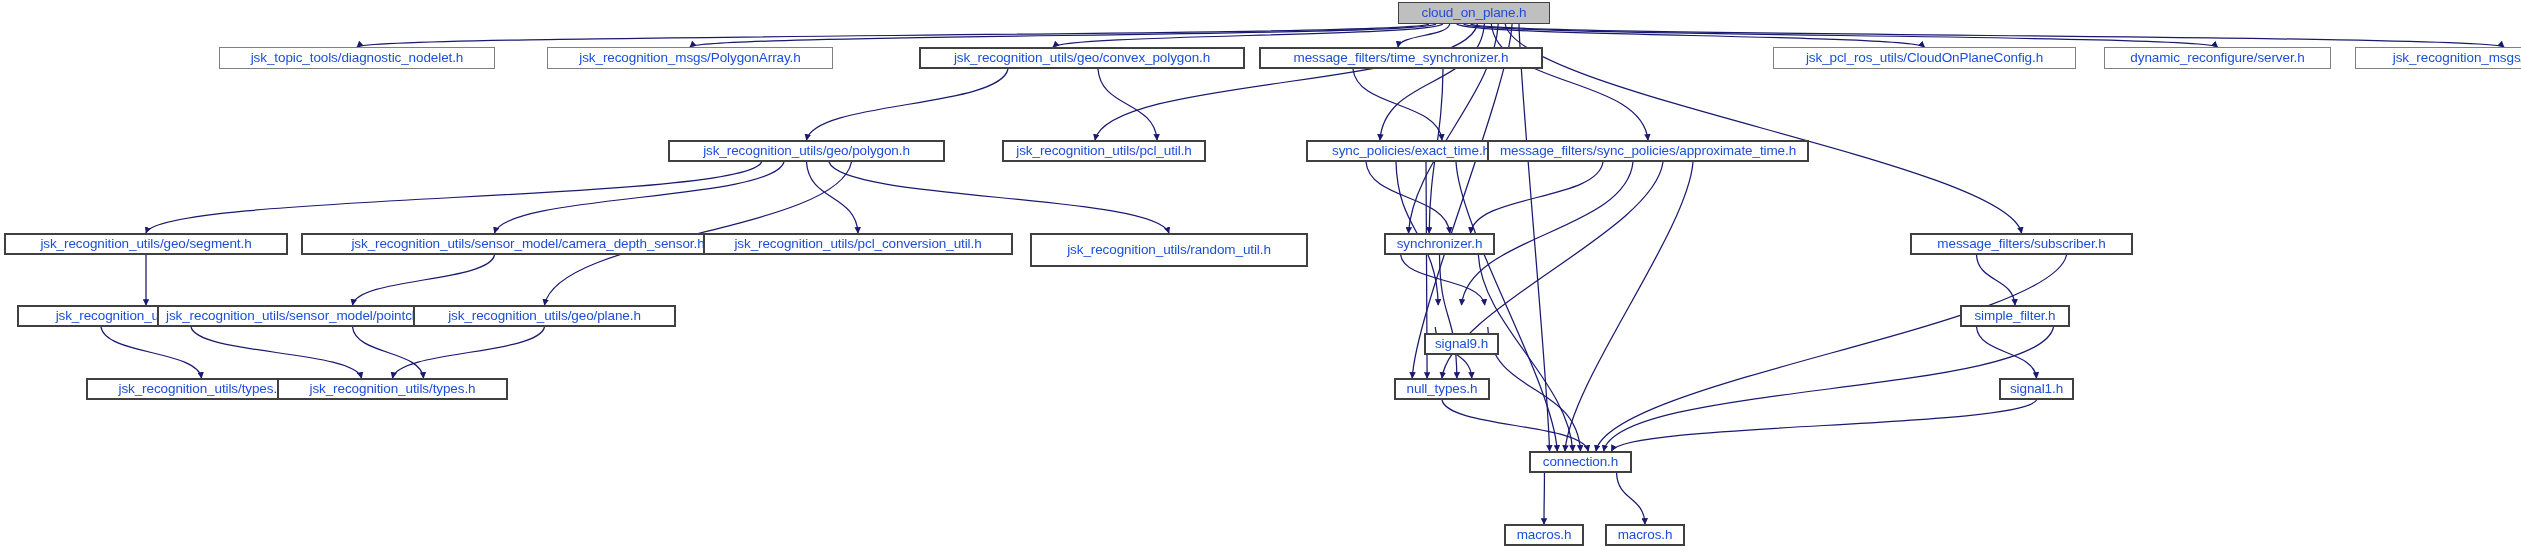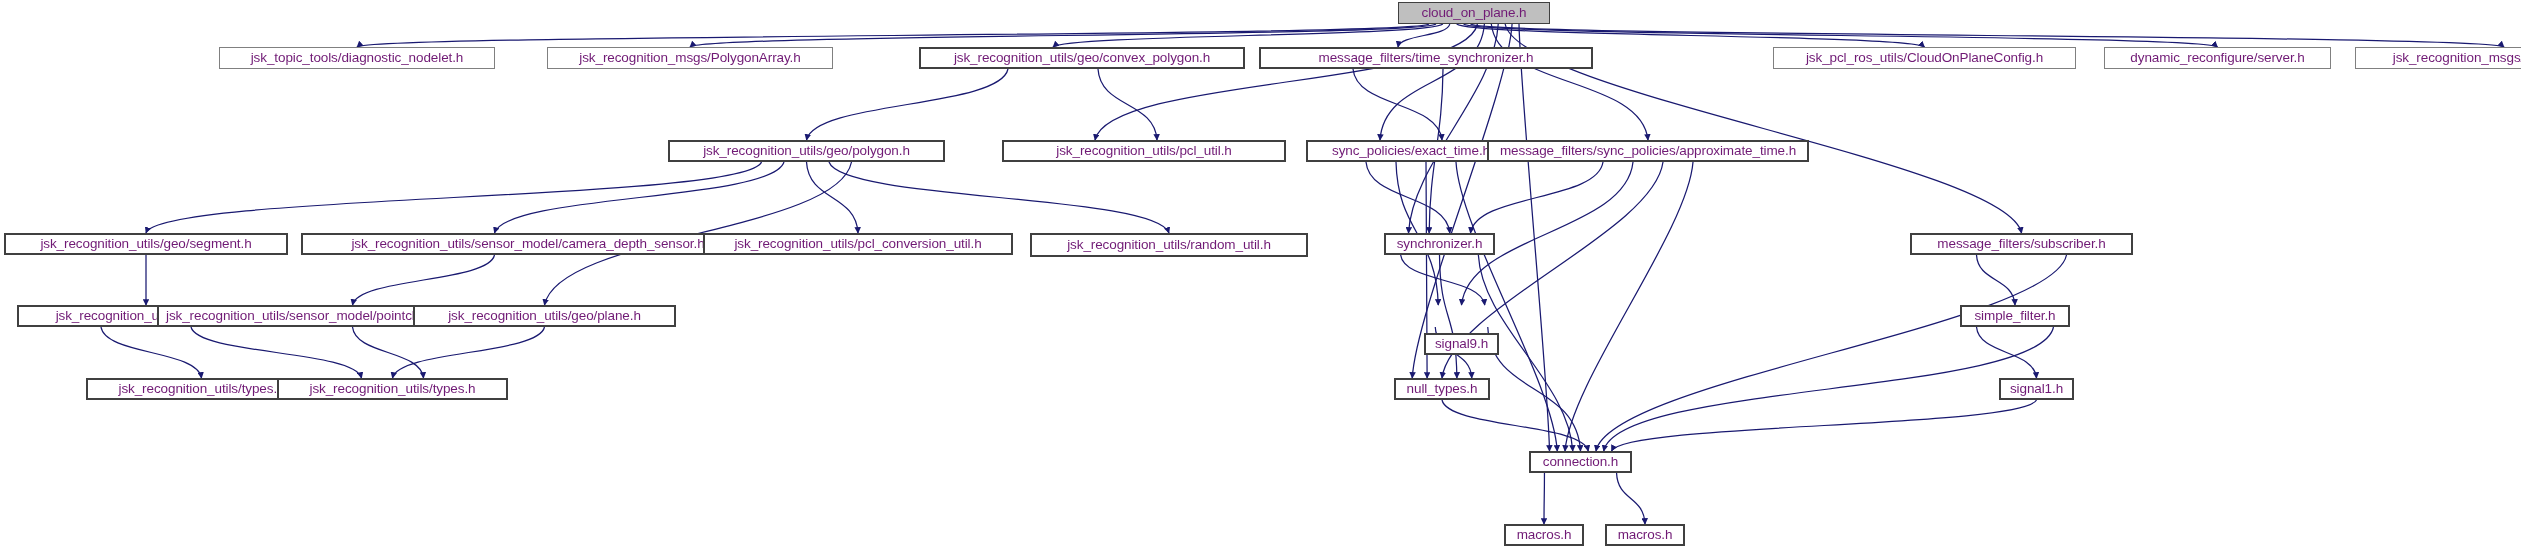--- a/index.html
+++ b/index.html
@@ -20,21 +20,21 @@
     left: 0;
     top: 0;
     width: 2521px;
     height: 560px;
   }
   .node {
     position: absolute;
     box-sizing: border-box;
     background: #ffffff;
     border: 1px solid #808080;
-    color: #701a75;
+    color: #1d4ed8;
     font-size: 13.5px;
     line-height: 1;
     display: flex;
     align-items: center;
     justify-content: center;
     white-space: nowrap;
     letter-spacing: -0.1px;
     z-index: 5;
   }
   .node.strong {
@@ -115,54 +115,54 @@
       </div>
       <div class="node" style="left: 219px; top: 47px; width: 276px; height: 22px; text-align: right;">
         <span class="node-label">jsk_topic_tools/diagnostic_nodelet.h</span>
       </div>
       <div class="node" style="left: 547px; top: 47px; width: 286px; height: 22px;">
         <span class="node-label">jsk_recognition_msgs/PolygonArray.h</span>
       </div>
       <div class="node strong" style="left: 890px; top: 47px; width: 326px; height: 22px; margin-left: 29px;">
         <span class="node-label">jsk_recognition_utils/geo/convex_polygon.h</span>
       </div>
-      <div class="node strong" style="left: 1259px; top: 47px; width: 334px; height: 22px;">
+      <div class="node strong" style="left: 1259px; top: 47px; width: 284px; height: 22px;">
         <span class="node-label">message_filters/time_synchronizer.h</span>
       </div>
       <div class="node" style="left: 1773px; top: 47px; width: 303px; height: 22px;">
         <span class="node-label">jsk_pcl_ros_utils/CloudOnPlaneConfig.h</span>
       </div>
       <div class="node" style="left: 2104px; top: 47px; width: 227px; height: 22px;">
         <span class="node-label">dynamic_reconfigure/server.h</span>
       </div>
       <div class="node" style="left: 2355px; top: 47px; width: 298px; height: 22px;">
         <span class="node-label">jsk_recognition_msgs/BoolStamped.h</span>
       </div>
       <div class="node strong" style="left: 668px; top: 140px; width: 277px; height: 22px;">
         <span class="node-label">jsk_recognition_utils/geo/polygon.h</span>
       </div>
-      <div class="node strong" style="left: 1002px; top: 140px; width: 284px; height: 22px;">
+      <div class="node strong" style="left: 1002px; top: 140px; width: 204px; height: 22px;">
         <span class="node-label">jsk_recognition_utils/pcl_util.h</span>
       </div>
       <div class="node strong" style="left: 1306px; top: 140px; width: 210px; height: 22px;">
         <span class="node-label">sync_policies/exact_time.h</span>
       </div>
       <div class="node strong" style="left: 1487px; top: 140px; width: 322px; height: 22px;">
         <span class="node-label">message_filters/sync_policies/approximate_time.h</span>
       </div>
       <div class="node strong" style="left: 4px; top: 233px; width: 284px; height: 22px;">
         <span class="node-label">jsk_recognition_utils/geo/segment.h</span>
       </div>
       <div class="node strong" style="left: 301px; top: 233px; width: 454px; height: 22px;">
         <span class="node-label">jsk_recognition_utils/sensor_model/camera_depth_sensor.h</span>
       </div>
       <div class="node strong" style="left: 703px; top: 233px; width: 310px; height: 22px;">
         <span class="node-label">jsk_recognition_utils/pcl_conversion_util.h</span>
       </div>
-      <div class="node strong" style="left: 1030px; top: 233px; width: 278px; height: 24px;">
+      <div class="node strong" style="left: 1030px; top: 233px; width: 278px; height: 34px;">
         <span class="node-label">jsk_recognition_utils/random_util.h</span>
       </div>
       <div class="node strong" style="left: 1384px; top: 233px; width: 111px; height: 22px;">
         <span class="node-label">synchronizer.h</span>
       </div>
       <div class="node strong" style="left: 1910px; top: 233px; width: 223px; height: 22px;">
         <span class="node-label">message_filters/subscriber.h</span>
       </div>
       <div class="node strong" style="left: 17px; top: 305px; width: 258px; height: 22px;">
         <span class="node-label">jsk_recognition_utils/geo/line.h</span>

